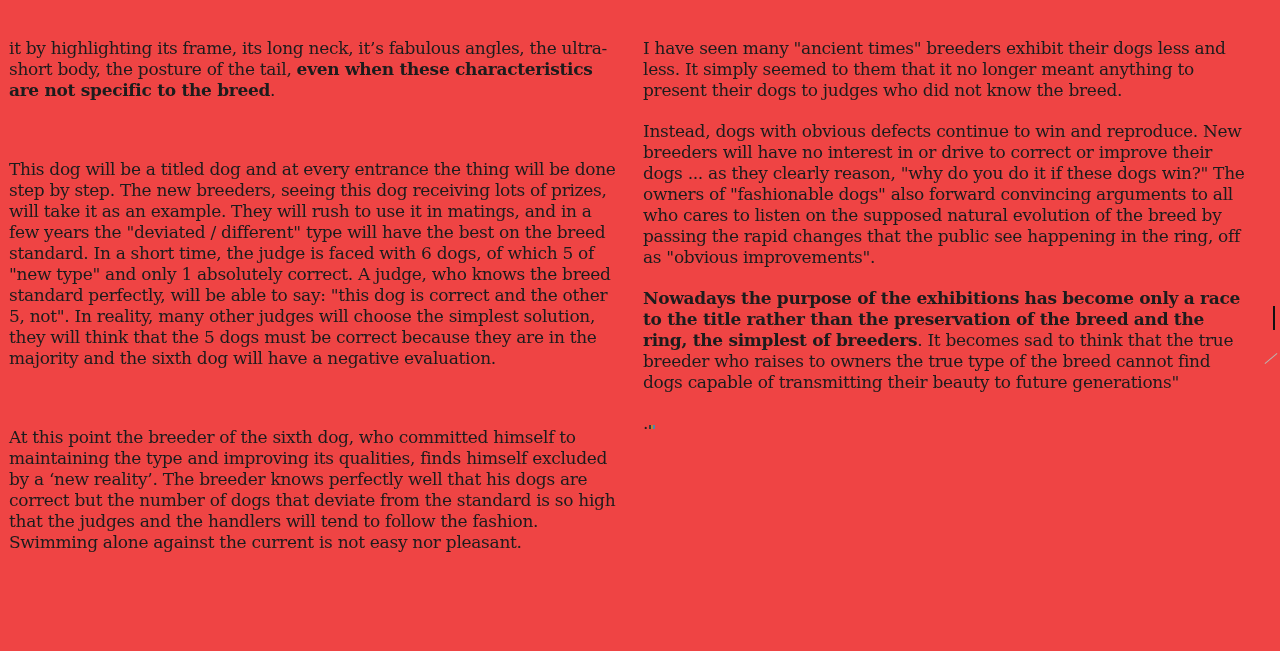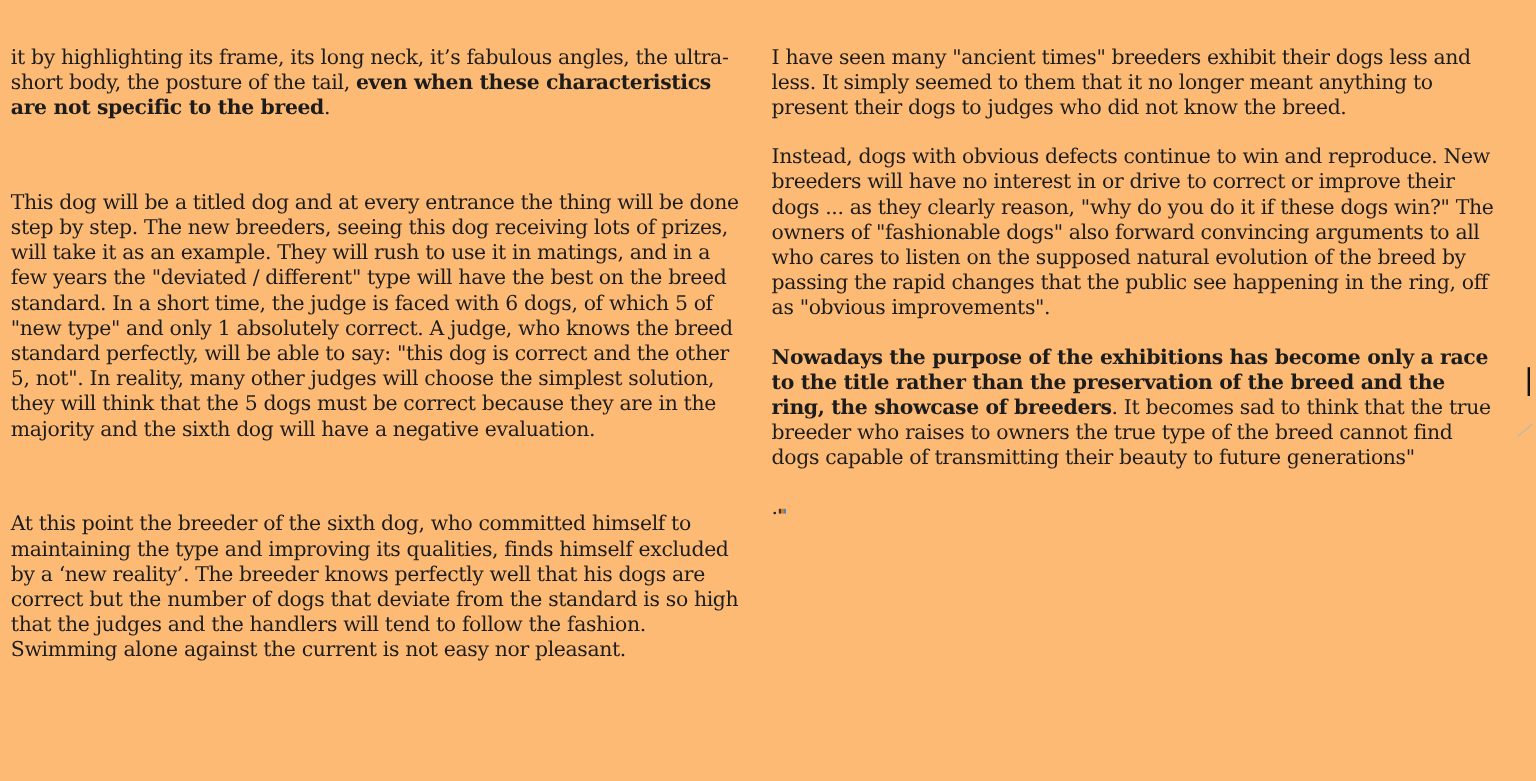--- a/index.html
+++ b/index.html
@@ -50,33 +50,33 @@
     left: 1263px;
     top: 358px;
     width: 16px;
     height: 1px;
     transform: rotate(-40deg);
   }
 </style>
 </head>
 <body>
 
-<div class="page" style="background: #fdba74; color: rgb(28, 28, 28);">
+<div class="page" style="background: #ef4444; color: rgb(28, 28, 28);">
   <div class="cols">
 
     <div class="col col-left">
       <p><span>it by highlighting its frame, its long neck, it’s fabulous angles, the ultra-short body, the posture of the tail, </span><b>even when these characteristics are not specific to the breed</b><span>.</span></p>
       <p><span>This dog will be a titled dog and at every entrance the thing will be done step by step. The new breeders, seeing this dog receiving lots of prizes, will take it as an example. They will rush to use it in matings, and in a few years the "deviated / different" type will have the best on the breed standard. In a short time, the judge is faced with 6 dogs, of which 5 of "new type" and only 1 absolutely correct. A judge, who knows the breed standard perfectly, will be able to say: "this dog is correct and the other 5, not". In reality, many other judges will choose the simplest solution, they will think that the 5 dogs must be correct because they are in the majority and the sixth dog will have a negative evaluation.</span></p>
       <p><span>At this point the breeder of the sixth dog, who committed himself to maintaining the type and improving its qualities, finds himself excluded by a ‘new reality’. The breeder knows perfectly well that his dogs are correct but the number of dogs that deviate from the standard is so high that the judges and the handlers will tend to follow the fashion. Swimming alone against the current is not easy nor pleasant.</span></p>
     </div>
 
     <div class="col col-right">
       <p><span>I have seen many "ancient times" breeders exhibit their dogs less and less. It simply seemed to them that it no longer meant anything to present their dogs to judges who did not know the breed.</span></p>
       <p><span>Instead, dogs with obvious defects continue to win and reproduce. New breeders will have no interest in or drive to correct or improve their dogs ... as they clearly reason, "why do you do it if these dogs win?" The owners of "fashionable dogs" also forward convincing arguments to all who cares to listen on the supposed natural evolution of the breed by passing the rapid changes that the public see happening in the ring, off as "obvious improvements".</span></p>
-      <p><b>Nowadays the purpose of the exhibitions has become only a race to the title rather than the preservation of the breed and the ring, the showcase of breeders</b><span>. It becomes sad to think that the true breeder who raises to owners the true type of the breed cannot find dogs capable of transmitting their beauty to future generations"</span></p>
+      <p><b>Nowadays the purpose of the exhibitions has become only a race to the title rather than the preservation of the breed and the ring, the simplest of breeders</b><span>. It becomes sad to think that the true breeder who raises to owners the true type of the breed cannot find dogs capable of transmitting their beauty to future generations"</span></p>
       <p class="dot-line"><span><span>.</span></span><span class="tiny-img" style="background: linear-gradient(90deg, rgb(58, 58, 58) 0px, rgb(58, 58, 58) 2px, rgb(200, 127, 47) 2px, rgb(200, 127, 47) 4px, rgb(78, 134, 176) 4px, rgb(78, 134, 176) 6px);"></span></p>
     </div>
 
   </div>
 
   <div class="caret" style="background: rgb(16, 16, 16);"></div>
   <div class="diag" style="background: rgb(185, 183, 178);"></div>
 </div>
 
 </body></html>

